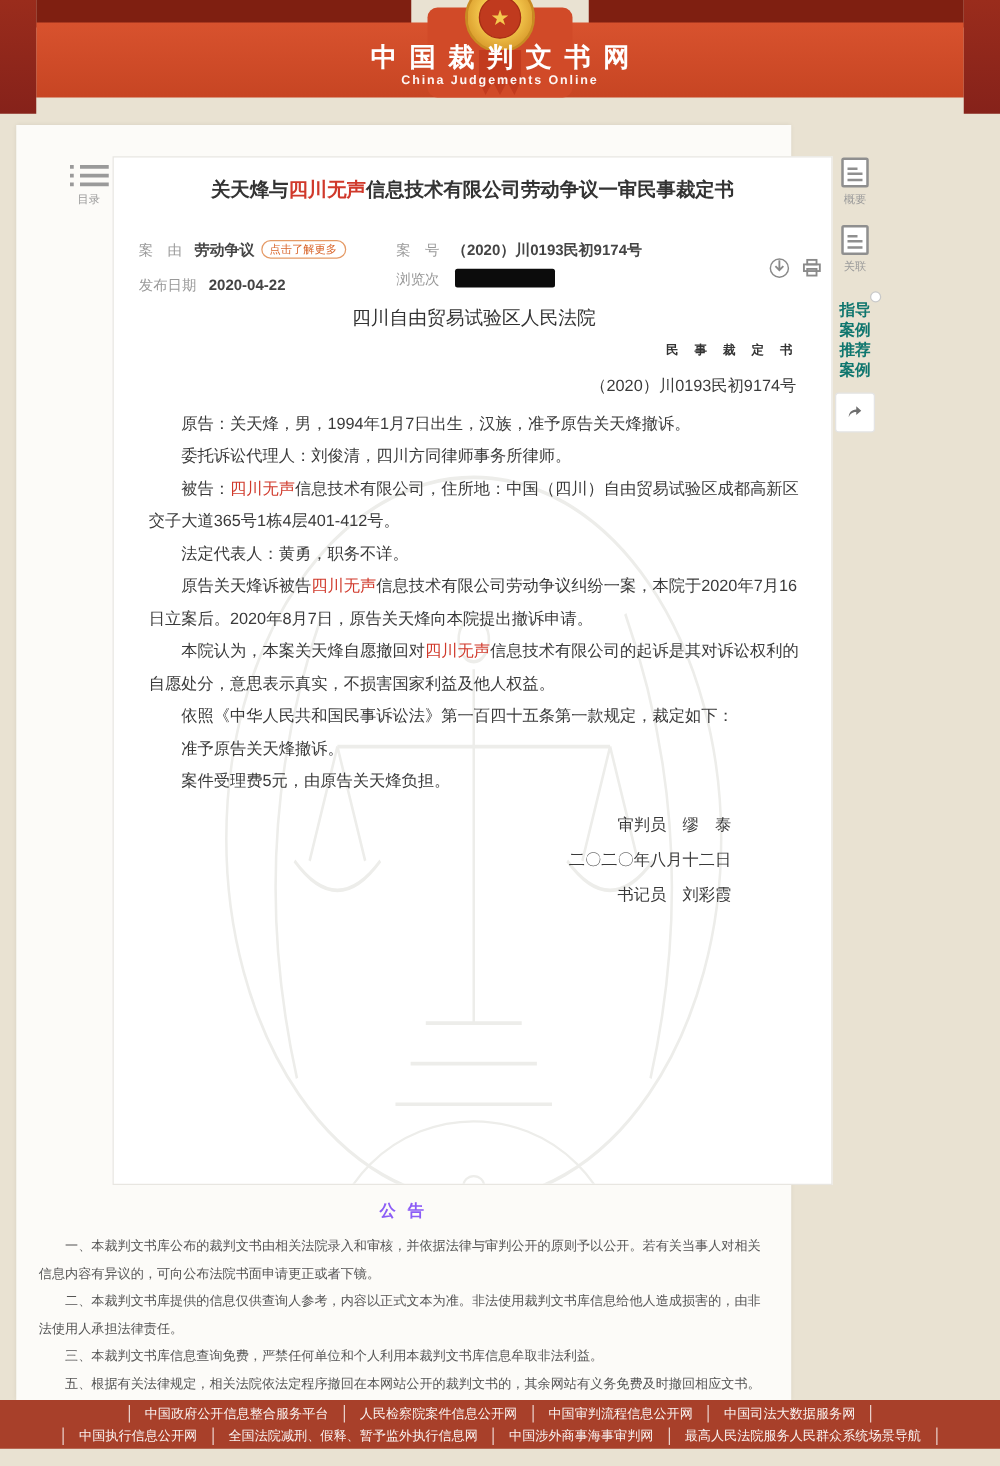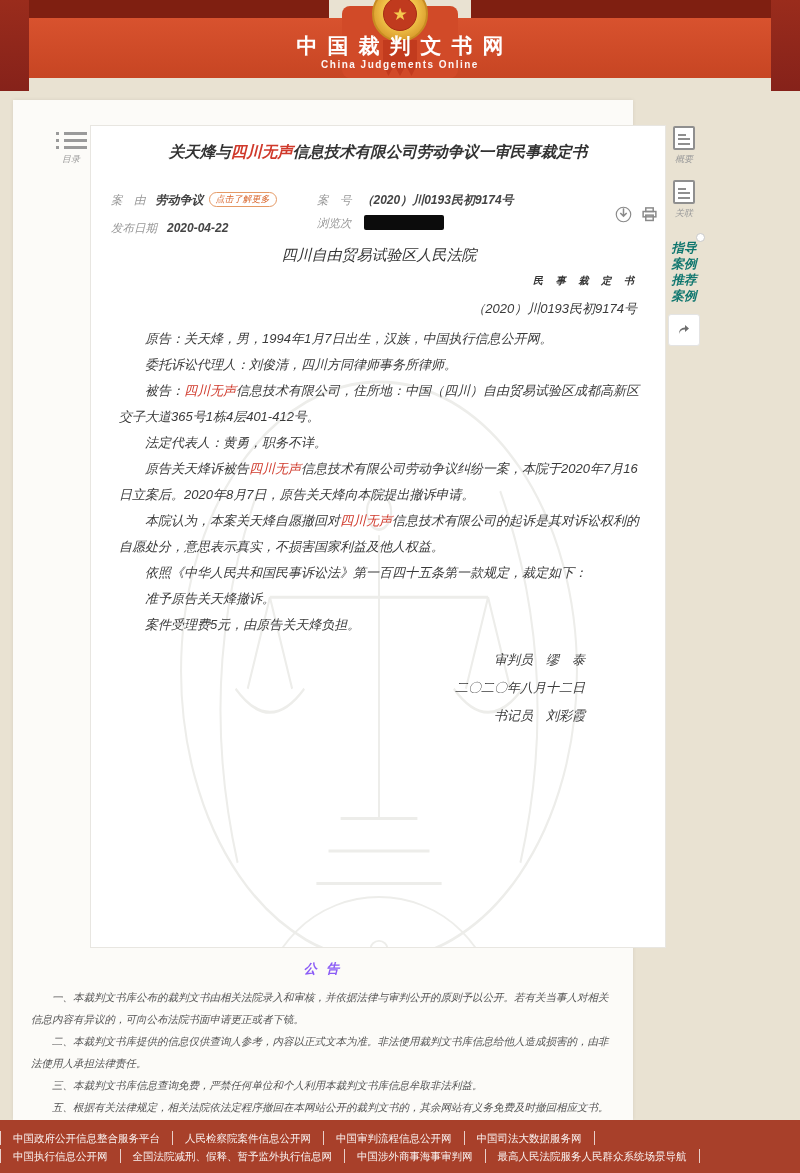--- a/index.html
+++ b/index.html
@@ -22,21 +22,21 @@
                   display:flex; align-items:center; justify-content:center; color:#f5c94e; font-size:17px; line-height:1; }
   .knot { position:absolute; left:383px; top:40px; width:34px; height:36px; background:#c23b1e;
           clip-path:polygon(0 0,100% 0,100% 68%,84% 100%,67% 70%,50% 100%,33% 70%,16% 100%,0 68%); }
   .site-title { position:absolute; left:0; right:0; top:32px; text-align:center; color:#fff;
                 font-size:21px; font-weight:bold; letter-spacing:10px; padding-left:10px; }
   .site-sub { position:absolute; left:0; right:0; top:59px; text-align:center; color:rgba(255,255,255,.95);
               font-size:10px; letter-spacing:1.5px; font-weight:bold; }
 
   
   .panel { position:absolute; left:13px; top:100px; width:620px; height:1020px; background:#fcfbf8;
-           box-shadow:0 0 4px rgba(0,0,0,.08);font-style:italic; }
+           box-shadow:0 0 4px rgba(0,0,0,.08); }
 
   
   .toc { position:absolute; left:42px; top:28px; width:32px; text-align:center; cursor:pointer; }
   .toc-line { position:relative; height:3px; background:#9a9a9a; margin:4px 0 4px 9px; }
   .toc-line::before { content:""; position:absolute; left:-8px; top:0; width:3px; height:3px; background:#9a9a9a; }
   .toc-label { font-size:9px; color:#9b9b9b; margin-top:2px; }
 
   
   .rail { position:absolute; left:648px; top:26px; width:46px; text-align:center; }
   .doc-icon { width:22px; height:24px; border:2px solid #8f8f8f; border-radius:2px; margin:0 auto; padding:3px 2px; background:#fff; }
@@ -75,22 +75,22 @@
   .wm { position:absolute; pointer-events:none; }
   .wm svg { display:block; }
 
   
   .notice-title { position:absolute; left:0; right:0; top:860px; text-align:center; font-size:13px;
                   font-weight:bold; color:#8b5cf6; letter-spacing:3px; }
   .notice { position:absolute; left:18px; right:16px; top:886px; font-size:10.5px; color:#555; line-height:2.1; }
   .notice p { text-indent:2em; }
 
   
-  .footer { position:absolute; left:0; right:0; top:1120px; height:53px; background:#a8402a;
-            display:flex; flex-direction:column; justify-content:center; gap:4px; }
+  .footer { position:absolute; left:0; right:0; top:1120px; height:39px; background:#a8402a;
+            display:flex; flex-direction:column; align-items:center; justify-content:center; gap:4px; }
   .f-row { display:flex; color:rgba(255,255,255,.93); font-size:10.5px; line-height:14px; }
   .f-row span { padding:0 12px; border-left:1px solid rgba(255,255,255,.75); cursor:pointer; white-space:nowrap; }
   .f-row span:last-child { border-right:1px solid rgba(255,255,255,.75); }
 </style>
 </head>
 <body>
 
 <div class="page">
 
   <div class="header">
@@ -198,21 +198,21 @@
           <rect x="4.5" y="1.8" width="7" height="3.4"></rect>
             <rect x="2" y="5.2" width="12" height="5"></rect>
             <rect x="4.5" y="8.6" width="7" height="5"></rect>
         </svg>
       </div>
 
       <div class="body">
         <div class="court">四川自由贸易试验区人民法院</div>
         <div class="dtype">民 事 裁 定 书</div>
         <div class="caseno-line">（2020）川0193民初9174号</div>
-        <p class="para">原告：关天烽，男，1994年1月7日出生，汉族，中国执行信息公开网。</p>
+        <p class="para">原告：关天烽，男，1994年1月7日出生，汉族，准予原告关天烽撤诉。</p>
         <p class="para">委托诉讼代理人：刘俊清，四川方同律师事务所律师。</p>
         <p class="para"><span>被告：</span><span class="hl">四川无声</span><span>信息技术有限公司，住所地：中国（四川）自由贸易试验区成都高新区交子大道365号1栋4层401-412号。</span></p>
         <p class="para">法定代表人：黄勇，职务不详。</p>
         <p class="para"><span>原告关天烽诉被告</span><span class="hl">四川无声</span><span>信息技术有限公司劳动争议纠纷一案，本院于2020年7月16日立案后。2020年8月7日，原告关天烽向本院提出撤诉申请。</span></p>
         <p class="para"><span>本院认为，本案关天烽自愿撤回对</span><span class="hl">四川无声</span><span>信息技术有限公司的起诉是其对诉讼权利的自愿处分，意思表示真实，不损害国家利益及他人权益。</span></p>
         <p class="para">依照《中华人民共和国民事诉讼法》第一百四十五条第一款规定，裁定如下：</p>
         <p class="para">准予原告关天烽撤诉。</p>
         <p class="para">案件受理费5元，由原告关天烽负担。</p>
         <div class="sign">
           <div>审判员　缪　泰</div>

